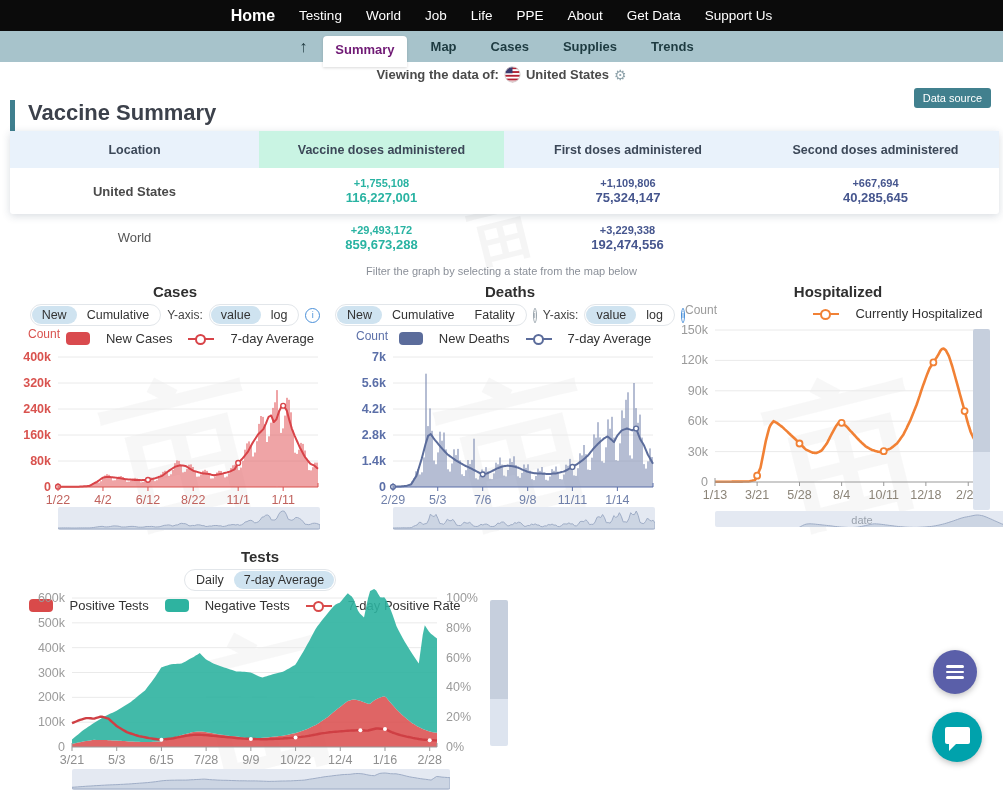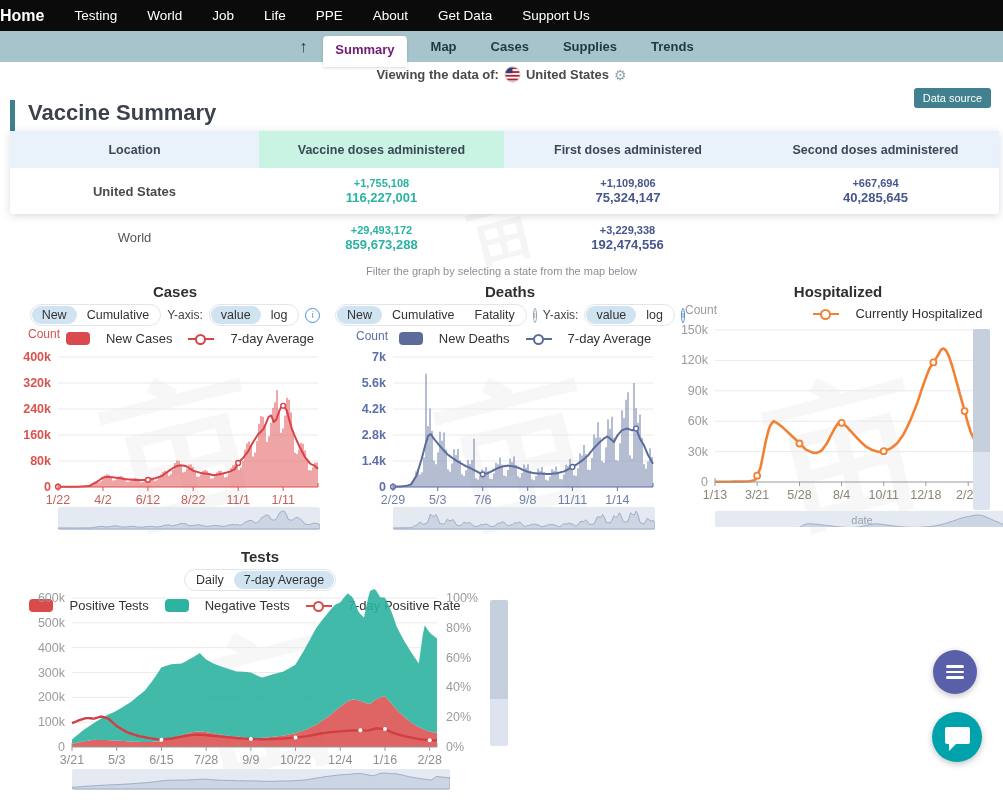--- a/index.html
+++ b/index.html
@@ -1,21 +1,21 @@
 <!DOCTYPE html>
 <html><head>
 <meta charset="utf-8">
 <style>
   html,body{margin:0;padding:0;background:#fff;}
   body{width:1003px;height:812px;position:relative;overflow:hidden;
        font-family:"Liberation Sans","DejaVu Sans",sans-serif;color:#333;}
   .abs{position:absolute;}
   
   .topnav{left:0;top:0;width:1003px;height:31px;background:#0b0b0b;display:flex;
-          align-items:center;justify-content:flex-start;gap:30px;}
+          align-items:center;justify-content:center;gap:24px;}
   .topnav a{color:#fff;text-decoration:none;font-size:13.5px;cursor:pointer;}
   .topnav a.home{font-weight:bold;font-size:16px;}
   
   .subnav{left:0;top:31px;width:1003px;height:31px;background:#a7c3cb;display:flex;
           align-items:center;justify-content:center;gap:14px;}
   .subnav .upbtn{font-size:16px;color:#223c42;cursor:pointer;font-weight:bold;margin-right:2px;}
   .subnav .tab{font-size:13px;font-weight:bold;color:#1d3a40;padding:4px 10px;cursor:pointer;}
   .subnav .tab.active{background:#fff;color:#701a75;border-radius:4px 4px 0 0;
           padding:6px 12px 10px 12px;margin-bottom:-10px;box-shadow:0 1px 3px rgba(0,0,0,.15);}
   

